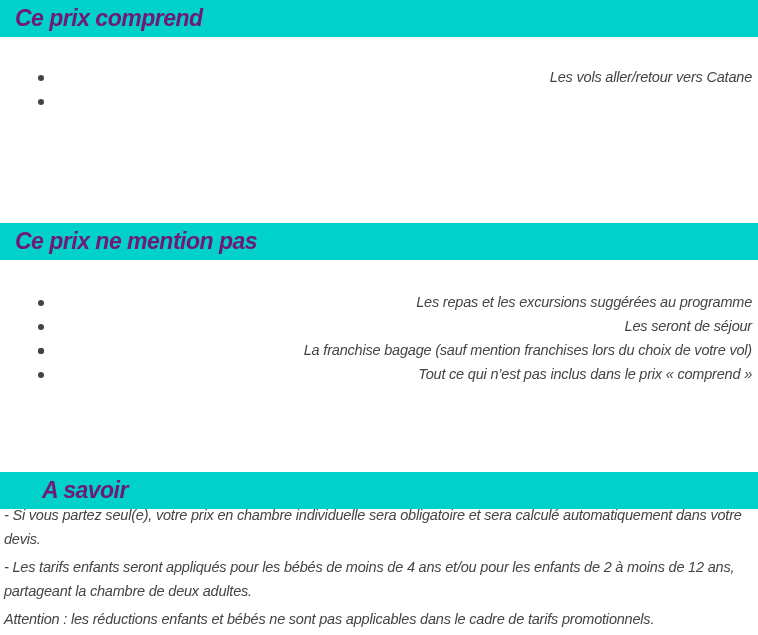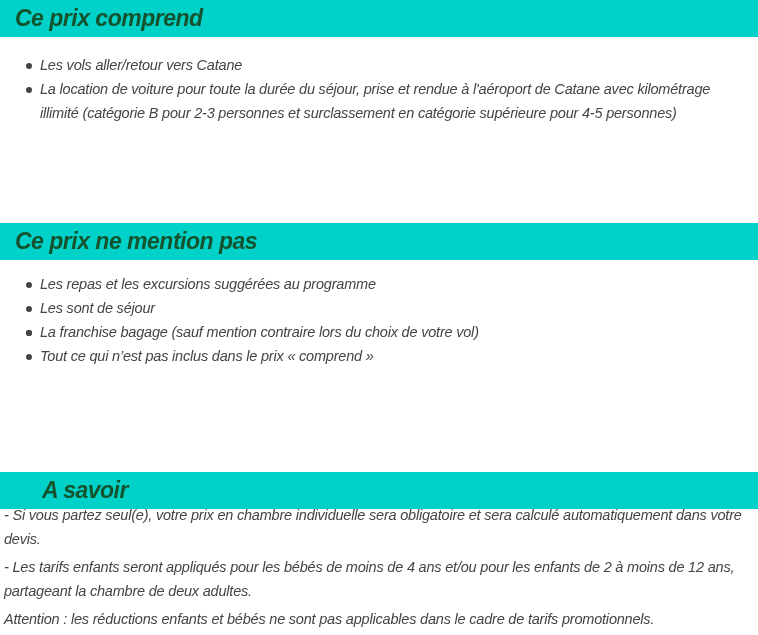--- a/index.html
+++ b/index.html
@@ -1,49 +1,49 @@
 <!DOCTYPE html>
 <html><head>
 <meta charset="utf-8">
 <style>
   html, body { margin: 0; padding: 0; background: #ffffff; }
   body { width: 758px; height: 635px; overflow: hidden; position: relative;
          font-family: "Liberation Sans", sans-serif; color: #444444; }
   .band { position: absolute; left: 0; width: 758px; height: 37px; background: #00d1c9; }
   .band h2 { margin: 0; padding-left: 15px; line-height: 37px; font-size: 23px;
-             font-style: italic; font-weight: bold; color: #14532d; letter-spacing: -0.5px;
+             font-style: italic; font-weight: bold; color: #701a75; letter-spacing: -0.5px;
              font-family: "Liberation Sans", sans-serif; }
-  ul.list { position: absolute; left: 0; margin: 0; padding: 0; list-style: none; width: 740px; }
+  ul.list { position: absolute; left: 0; margin: 12px; padding: 0; list-style: none; width: 740px; text-align: right; }
   ul.list li { position: relative; padding-left: 40px; font-size: 14.5px; line-height: 24px;
                font-style: italic; letter-spacing: -0.2px; }
   ul.list li .bullet { position: absolute; left: 26px; top: 10px; width: 6px; height: 6px;
                        border-radius: 50%; background: #444444; }
   .para { position: absolute; left: 0; width: 752px; margin: 0; font-size: 14.5px; line-height: 24px;
           font-style: italic; letter-spacing: -0.2px; }
   .para p { margin: 4px; }
 </style>
 </head>
 <body>
 
 <div class="band" style="top:0px;">
   <h2>Ce prix comprend</h2>
 </div>
 <ul class="list" style="top:53px;">
   <li><span class="bullet"></span><span>Les vols aller/retour vers Catane</span></li>
-  <li><span class="bullet"></span><span>La location de voiture pour toute la durée du séjour, prise et rendue à l'aéroport de Catane avec kilométrage illimité (catégorie B pour 2-3 personnes et surclassement en catégorie supérieure pour 4-5 personnes)</span></li>
+  <li><span class="bullet"></span></li>
 </ul>
 
 <div class="band" style="top:223px;">
   <h2>Ce prix ne mention pas</h2>
 </div>
-<ul class="list" style="top:272px;">
+<ul class="list" style="top:278px;">
   <li><span class="bullet"></span><span>Les repas et les excursions suggérées au programme</span></li>
-  <li><span class="bullet"></span><span>Les sont de séjour</span></li>
+  <li><span class="bullet"></span><span>Les seront de séjour</span></li>
   <li><span class="bullet"></span></li>
-  <li><span class="bullet"></span><span>La franchise bagage (sauf mention contraire lors du choix de votre vol)</span></li>
+  <li><span class="bullet"></span><span>La franchise bagage (sauf mention franchises lors du choix de votre vol)</span></li>
   <li><span class="bullet"></span><span>Tout ce qui n’est pas inclus dans le prix « comprend »</span></li>
 </ul>
 
 <div class="band" style="top:472px;padding-left:27px;">
   <h2>A savoir</h2>
 </div>
 <div class="para" style="top:499px;">
   <p>- Si vous partez seul(e), votre prix en chambre individuelle sera obligatoire et sera calculé automatiquement dans votre devis.</p>
   <p>- Les tarifs enfants seront appliqués pour les bébés de moins de 4 ans et/ou pour les enfants de 2 à moins de 12 ans, partageant la chambre de deux adultes.</p>
   <p>Attention : les réductions enfants et bébés ne sont pas applicables dans le cadre de tarifs promotionnels.</p>

